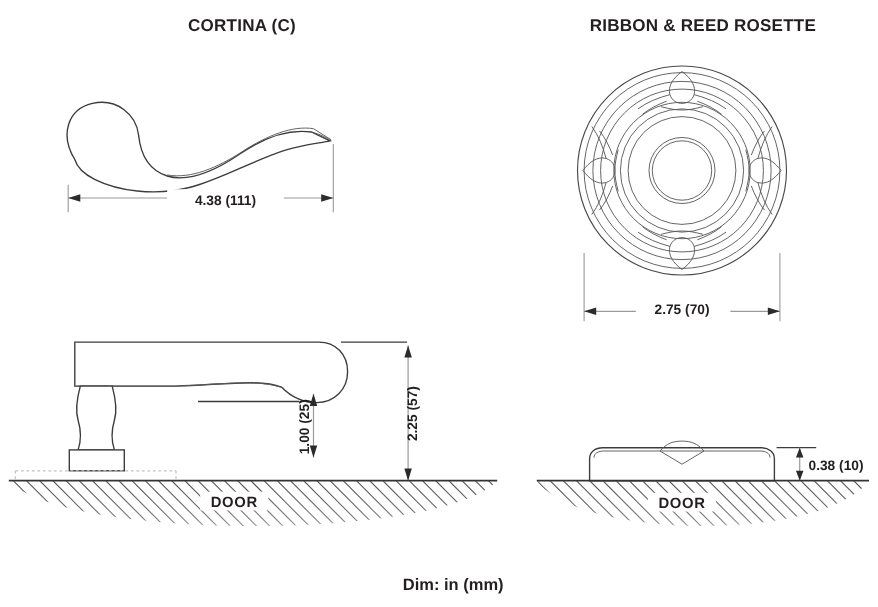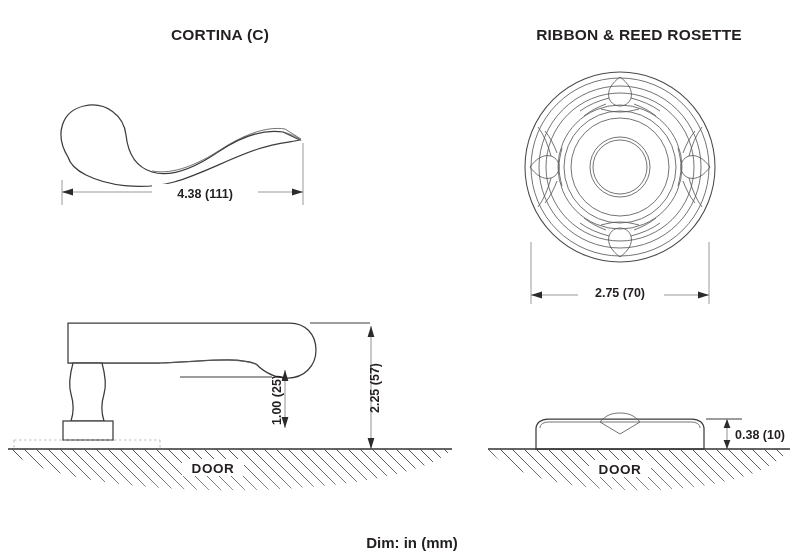--- a/index.html
+++ b/index.html
@@ -9,21 +9,21 @@
   }
   body {
     width: 798px; height: 552px;
     font-family: "Liberation Sans", sans-serif;
     color: #231f20;
     overflow: hidden;
     position: relative;
   }
   #sheet {
     position: absolute;
-    left: 0; top: 12px;
+    left: 0; top: 0;
     width: 798px; height: 460px;
   }
   svg { display: block; }
 
   .ttl {
     font-size: 15.5px;
     font-weight: bold;
     letter-spacing: 0.2px;
     fill: #231f20;
     font-family: "Liberation Sans", sans-serif;

